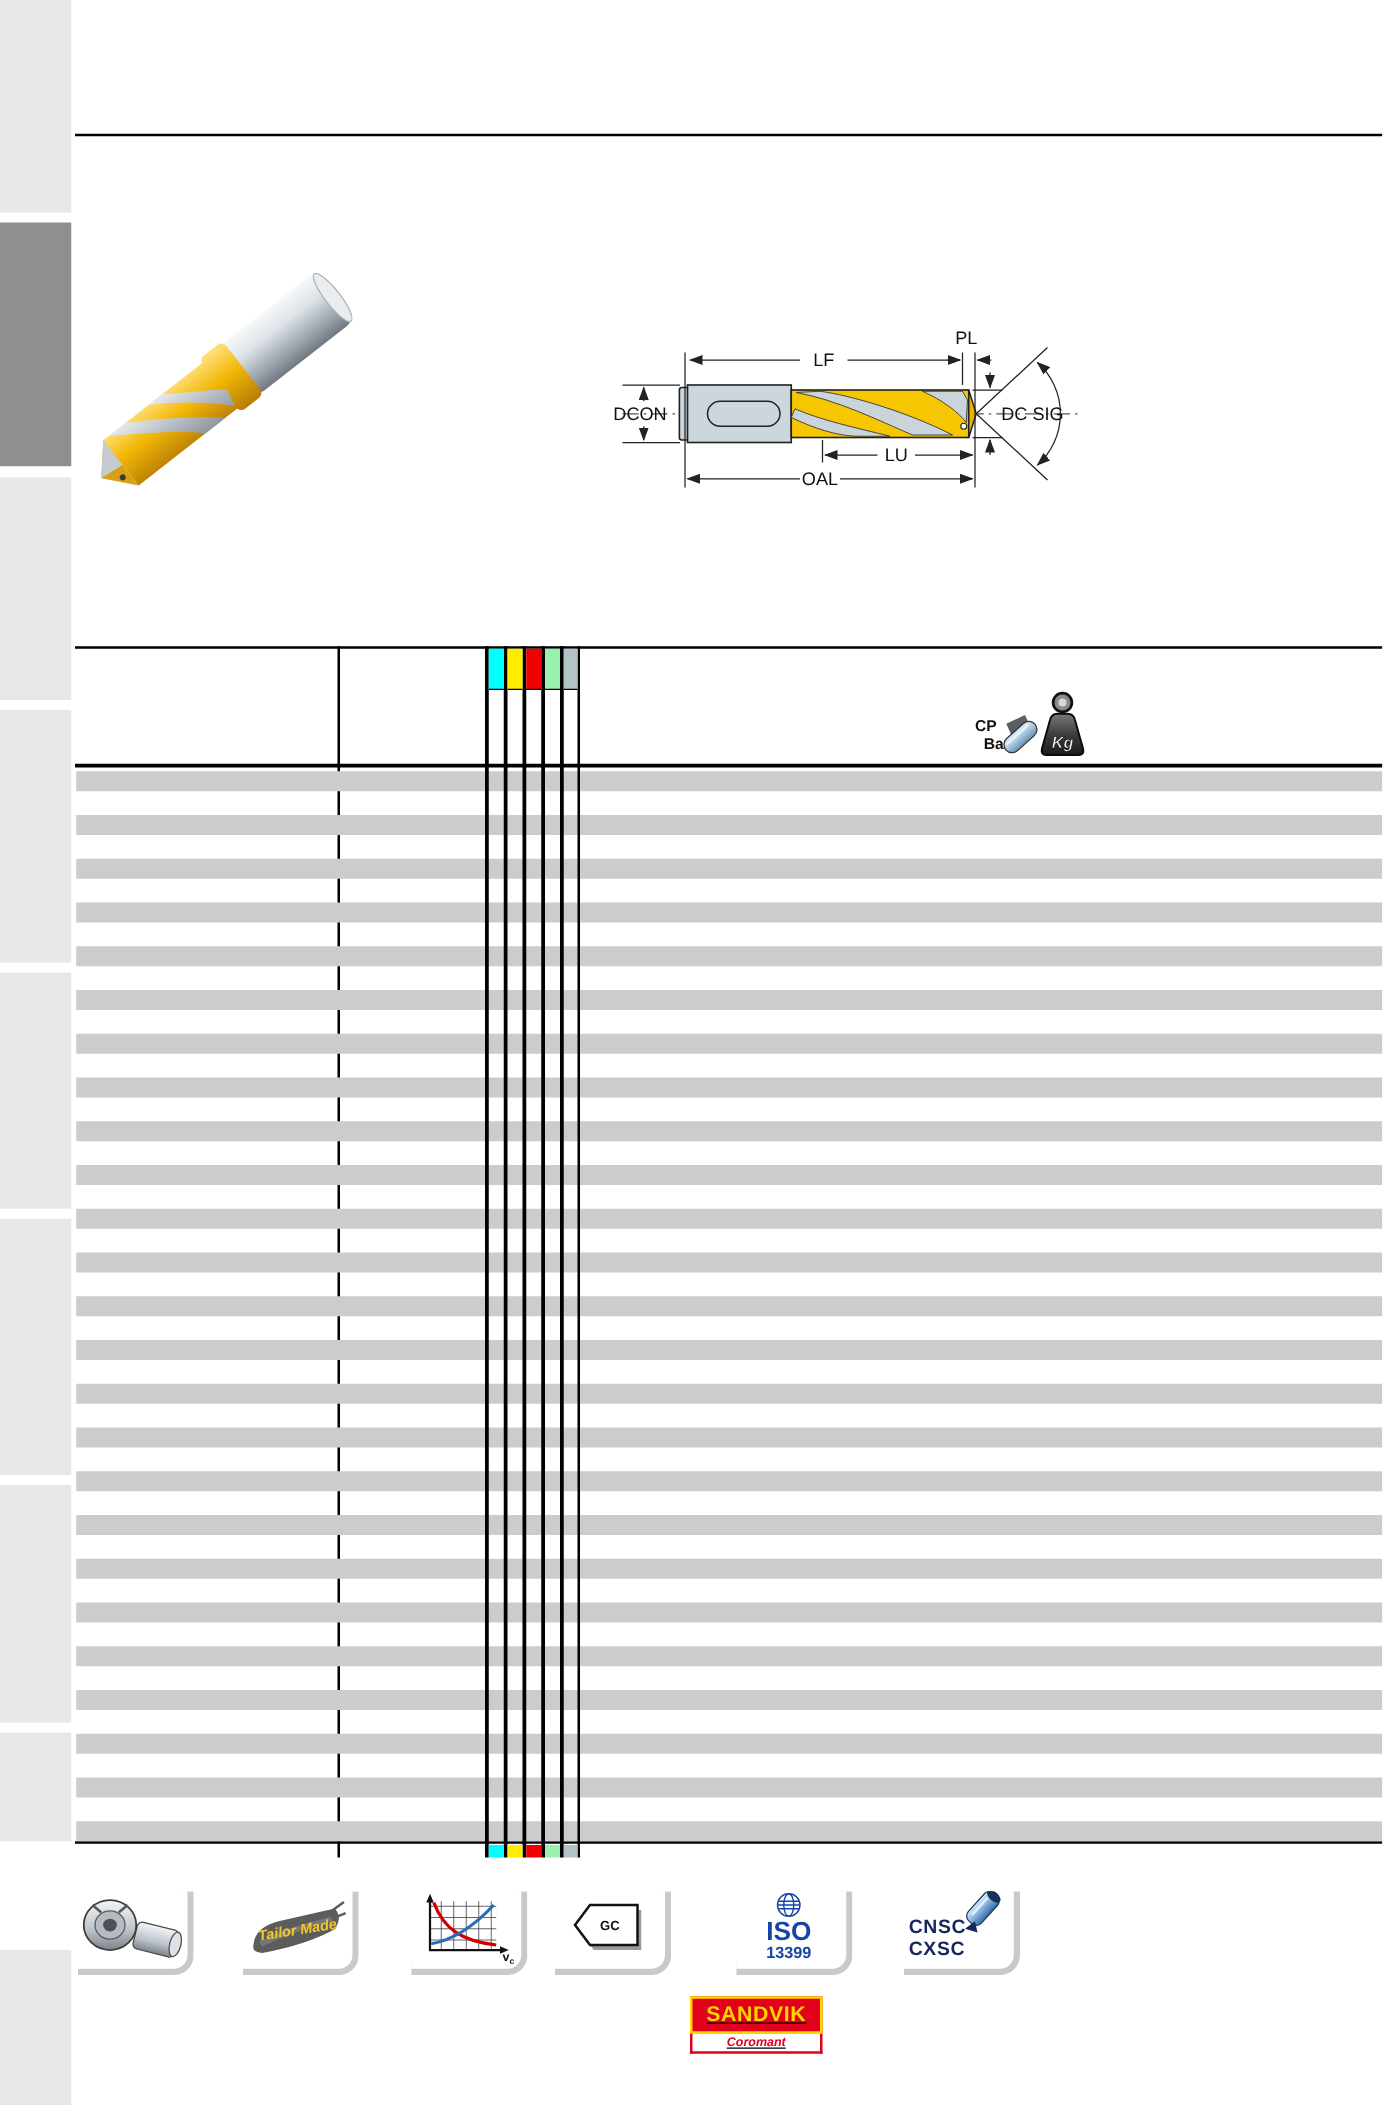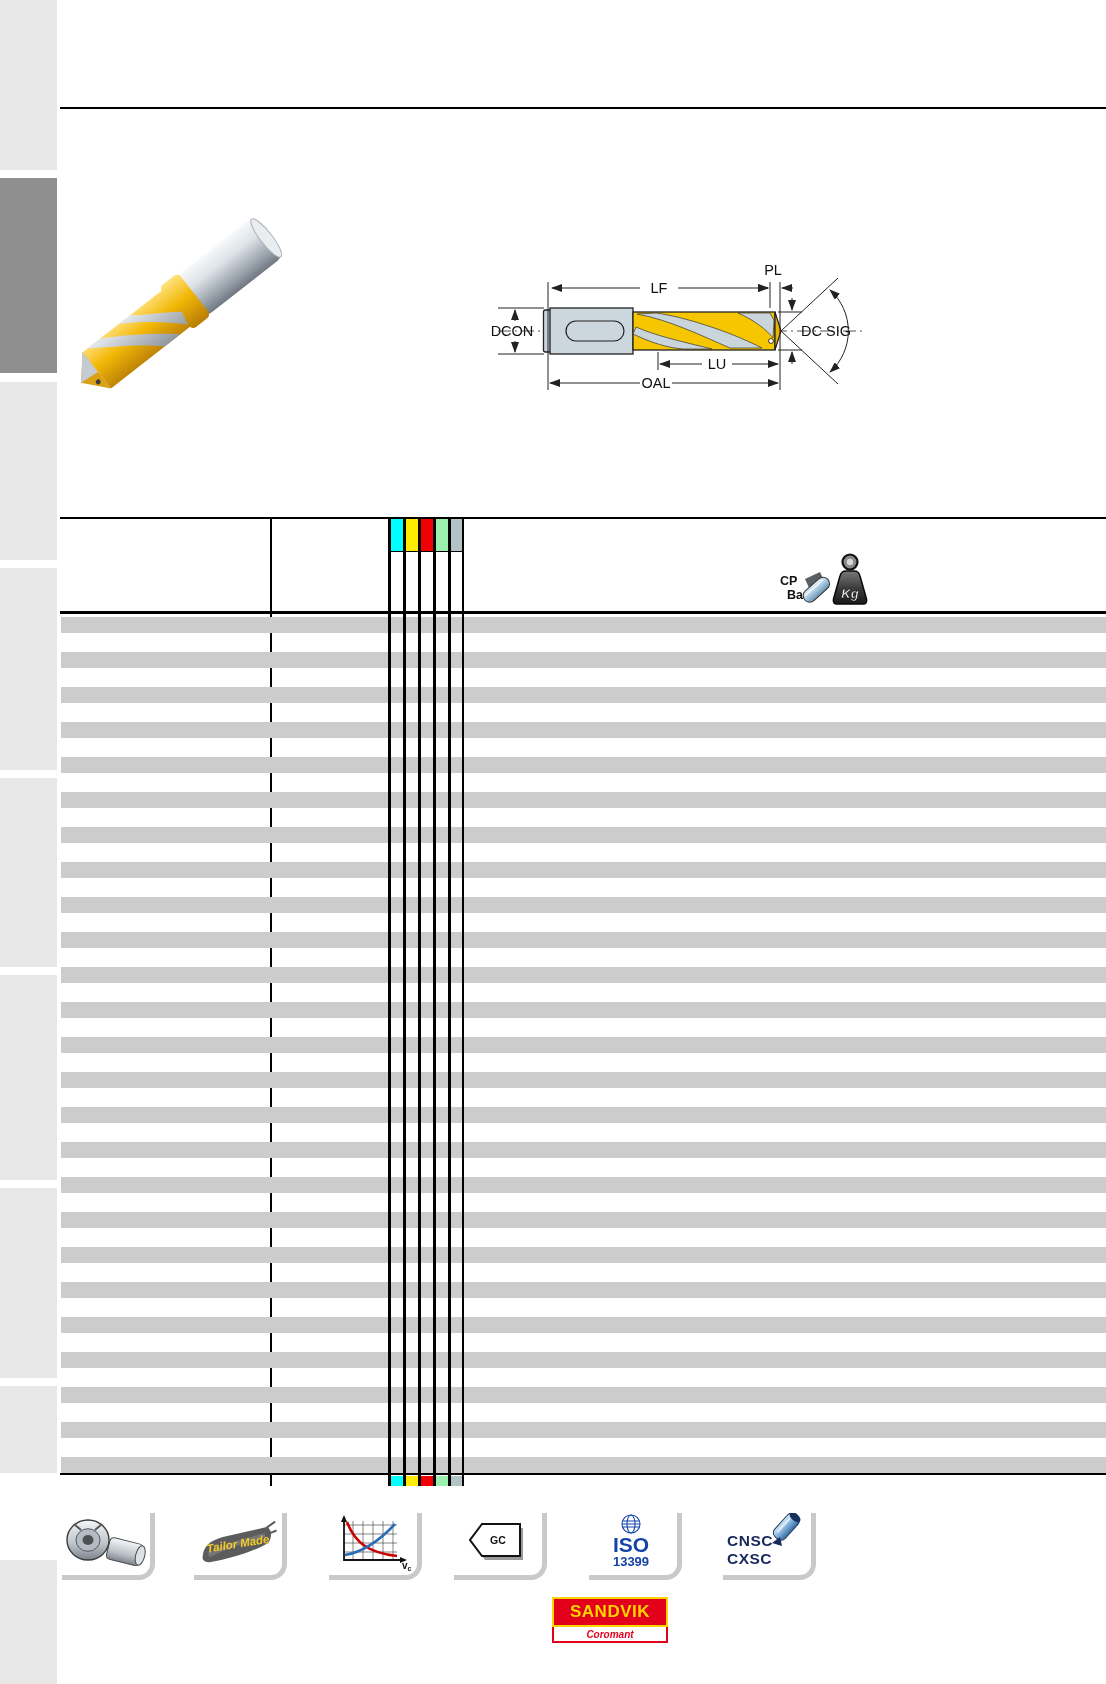--- a/index.html
+++ b/index.html
@@ -5,21 +5,21 @@
   html,body{margin:0;padding:0;background:#fff;}
   .page{position:relative;width:1106px;height:1684px;background:#ffffff;overflow:hidden;
         font-family:"Liberation Sans", sans-serif;}
   .abs{position:absolute;}
   .sidebar-block{position:absolute;left:0;width:57px;background:#e7e7e7;}
   .sidebar-block.active{background:#8f8f8f;}
   .hline{position:absolute;background:#000;}
   .vline{position:absolute;background:#000;}
   .tile{position:absolute;top:1513px;height:62px;border-right:5px solid #c9c9c9;
         border-bottom:5px solid #c9c9c9;border-bottom-right-radius:16px;}
-  .logo-wrap{position:absolute;left:552px;top:1597px;width:116px;}
+  .logo-wrap{position:absolute;left:552px;top:1597px;width:106px;text-decoration:underline;}
   .logo-top{background:#e2001a;border:2px solid #ffd500;box-sizing:border-box;height:30px;
             display:flex;align-items:center;justify-content:center;}
   .logo-top span{color:#ffd500;font-weight:bold;font-size:17px;letter-spacing:.5px;}
   .logo-bottom{background:#ffffff;border:2px solid #e2001a;border-top:none;box-sizing:border-box;
             height:16px;display:flex;align-items:center;justify-content:center;}
   .logo-bottom span{color:#e2001a;font-weight:bold;font-style:italic;font-size:10px;}
   svg text{font-family:"Liberation Sans", sans-serif;}
 </style>
 </head>
 <body>
@@ -239,21 +239,21 @@
       </g>
       <path d="M15,5 V47 H72" stroke="#111" stroke-width="1.8" fill="none"></path>
       <path d="M12,9 L15,2 L18,9 Z" fill="#111"></path>
       <path d="M71,44 L78,47 L71,50 Z" fill="#111"></path>
       <path d="M18,9 C26,30 40,40 68,43" stroke="#cc0000" stroke-width="2.6" fill="none"></path>
       <path d="M16,42 C34,39 52,26 66,11" stroke="#2b6cb8" stroke-width="2.6" fill="none"></path>
       <text x="73" y="56" font-size="10" font-weight="bold" fill="#111"><tspan>v</tspan><tspan font-size="7" dy="2">c</tspan></text>
     </svg>
   </div>
 
-  <div class="tile" style="left:454px;width:88px;">
+  <div class="tile" style="left:444px;width:88px;">
     <svg width="84" height="58" viewBox="0 0 84 58">
       <polygon points="31,15 69,15 69,47 31,47 19,31" fill="#9a9a9a"></polygon>
       <polygon points="28,11 66,11 66,43 28,43 16,27" fill="#ffffff" stroke="#111" stroke-width="2"></polygon>
       <text x="36" y="31" font-size="10.5" font-weight="bold" fill="#111">GC</text>
     </svg>
   </div>
 
   <div class="tile" style="left:589px;width:88px;">
     <svg width="84" height="58" viewBox="0 0 84 58">
       <g stroke="#1544a8" stroke-width="1.1" fill="none">

